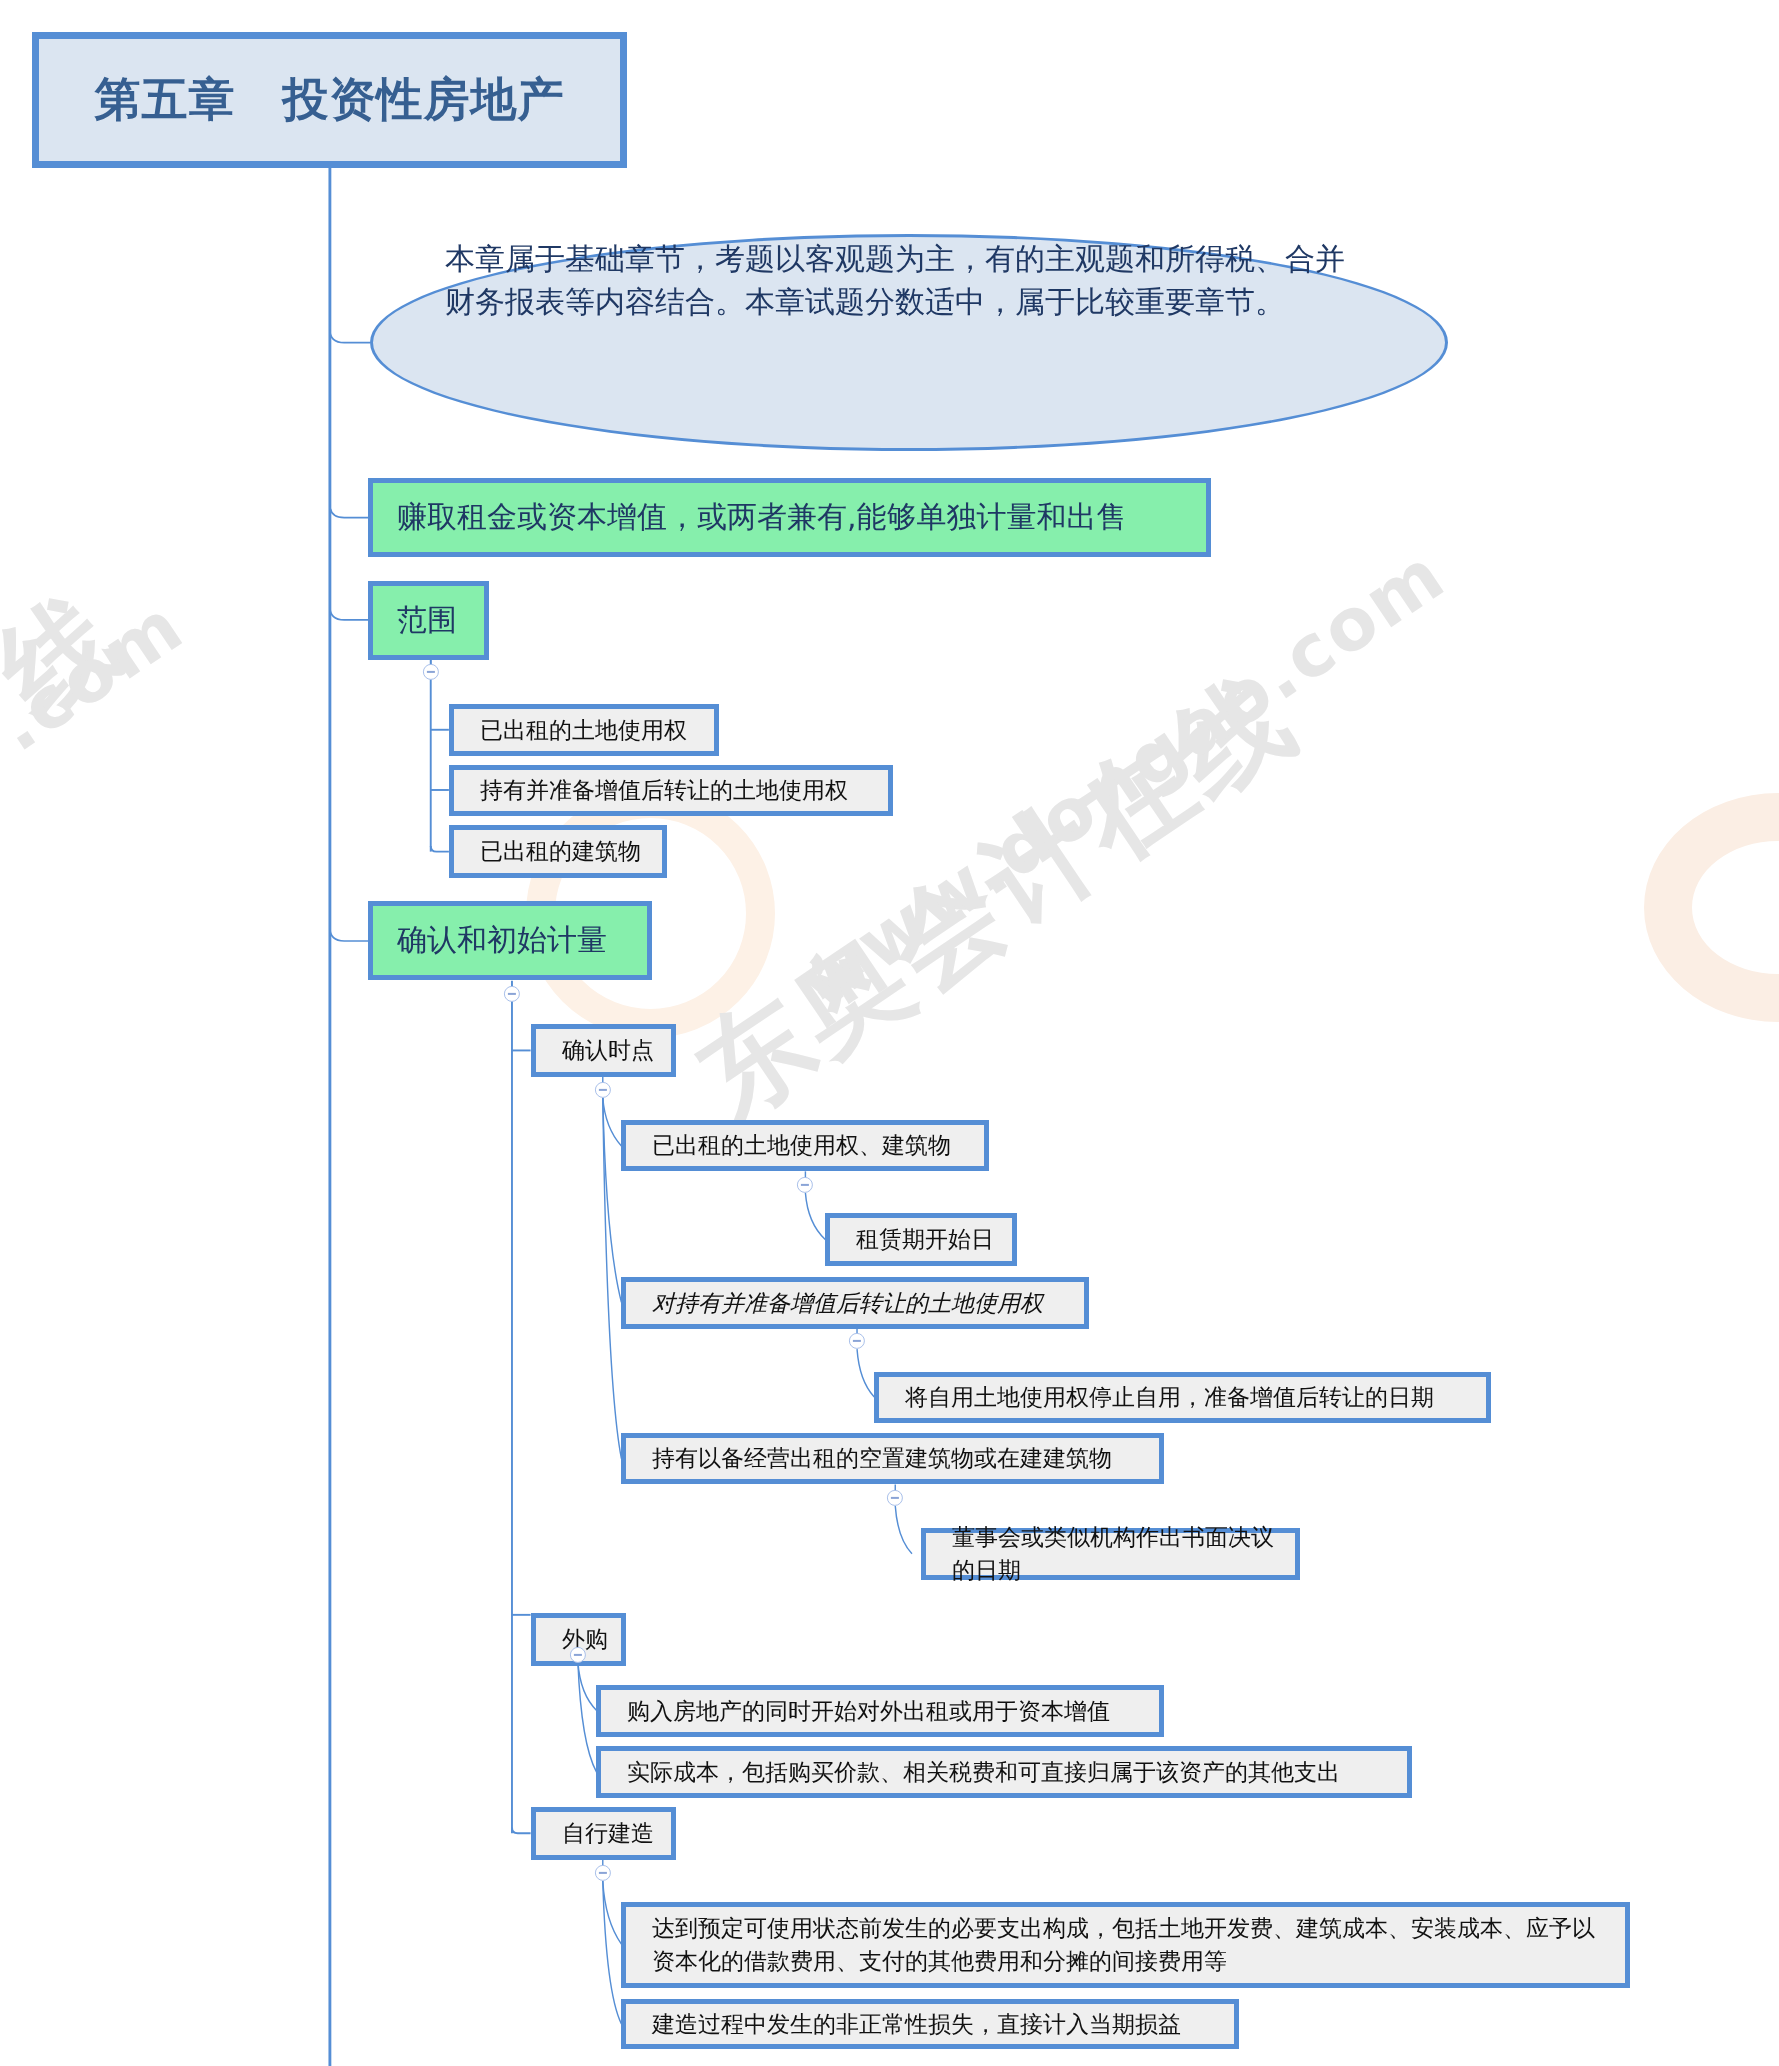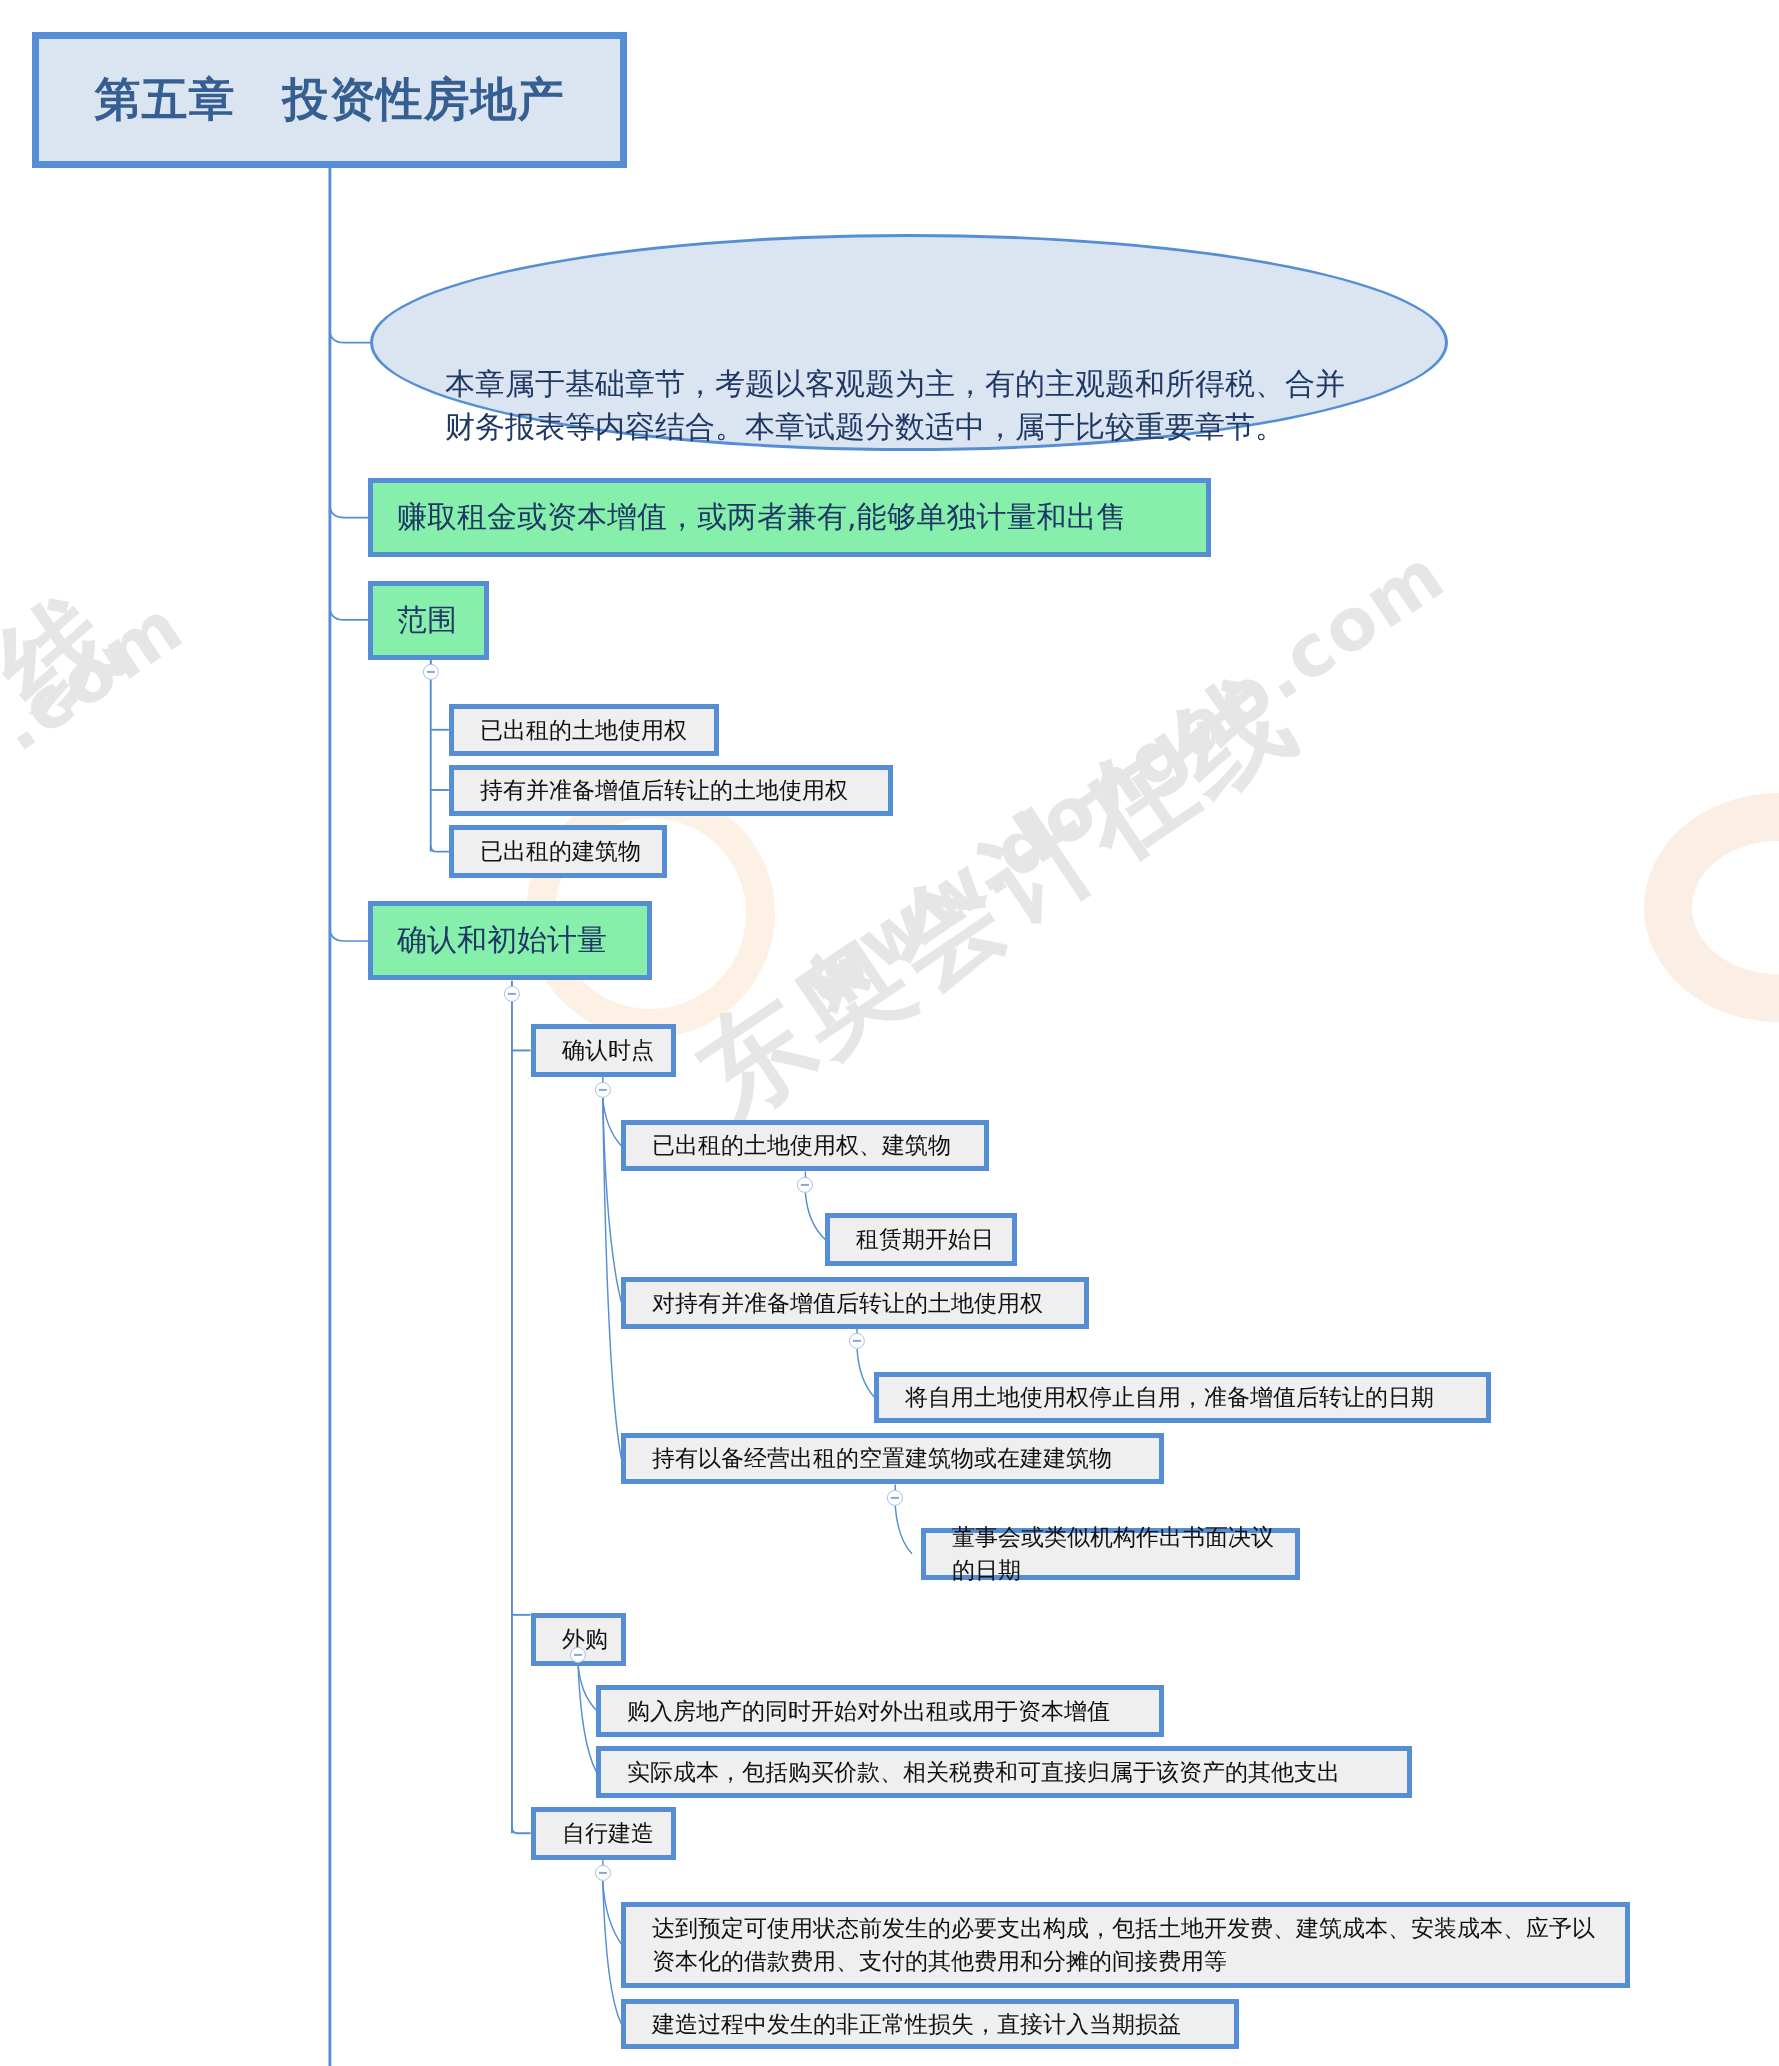--- a/index.html
+++ b/index.html
@@ -22,21 +22,21 @@
   }
   .lvl1 { background:#86efac; color:#1f3864; font-size:30px; padding-left:24px; }
   .leaf { background:#efefef; color:#111; font-size:23px; padding-left:26px; line-height:33px; }
   .root {
     background:#dbe5f1; border-width:7.6px; justify-content:center;
     color:#365f91; font-size:46px; font-weight:bold; letter-spacing:1px;
   }
   .ellipse {
     position:absolute; z-index:2; box-sizing:border-box;
     border:3.3px solid #558ed5; border-radius:50%; background:#dbe5f1;
-    display:flex; align-items:flex-end; justify-content:center;
+    display:flex; align-items:flex-start; justify-content:center;
     color:#1f3864; font-size:30px; line-height:43px;
     padding:0 72px;
   }
   .collapse {
     position:absolute; z-index:3; width:16.3px; height:16.3px; border-radius:50%;
     box-sizing:border-box; border:1.4px solid #a9c0ea; background:#fff;
     transform:translate(-8.1px,-8.1px);
     display:flex; align-items:center; justify-content:center;
   }
   .collapse span { width:7.6px; height:1.4px; background:#8aa4d6; display:block; }
@@ -138,21 +138,21 @@
 <div class="node leaf" style="left:621px; top:1120px; width:368px; height:51px;">
   <span>已出租的土地使用权、建筑物</span>
 </div>
 <div class="collapse" style="left:805px; top:1185px;">
   <span></span>
 </div>
 <div class="node leaf" style="left:825px; top:1213px; width:192px; height:53px;">
   <span>租赁期开始日</span>
 </div>
 
-<div class="node leaf" style="left:621px; top:1277px; width:468px; height:52px;">
+<div class="node leaf" style="left:621px; top:1277px; width:468px; height:52px;font-style:italic;">
   <span>对持有并准备增值后转让的土地使用权</span>
 </div>
 <div class="collapse" style="left:857px; top:1341px;">
   <span></span>
 </div>
 <div class="node leaf" style="left:874px; top:1372px; width:617px; height:51px;align-items:center;">
   <span>将自用土地使用权停止自用，准备增值后转让的日期</span>
 </div>
 
 <div class="node leaf" style="left:621px; top:1433px; width:543px; height:51px;">

